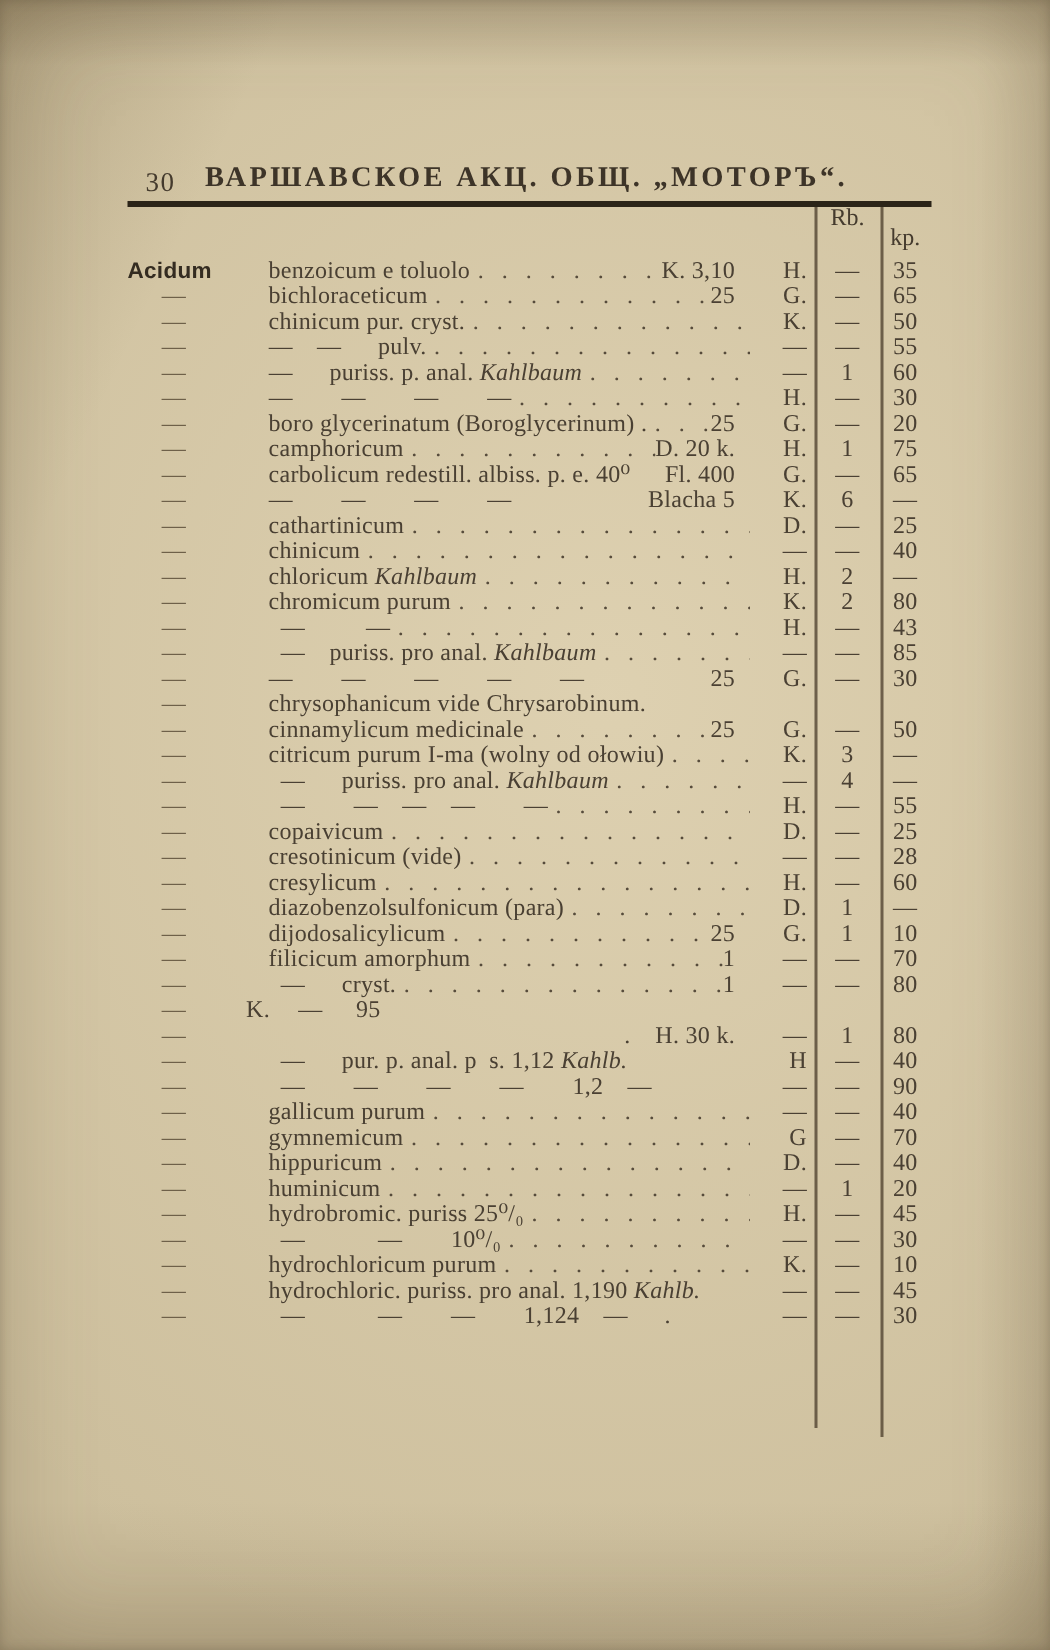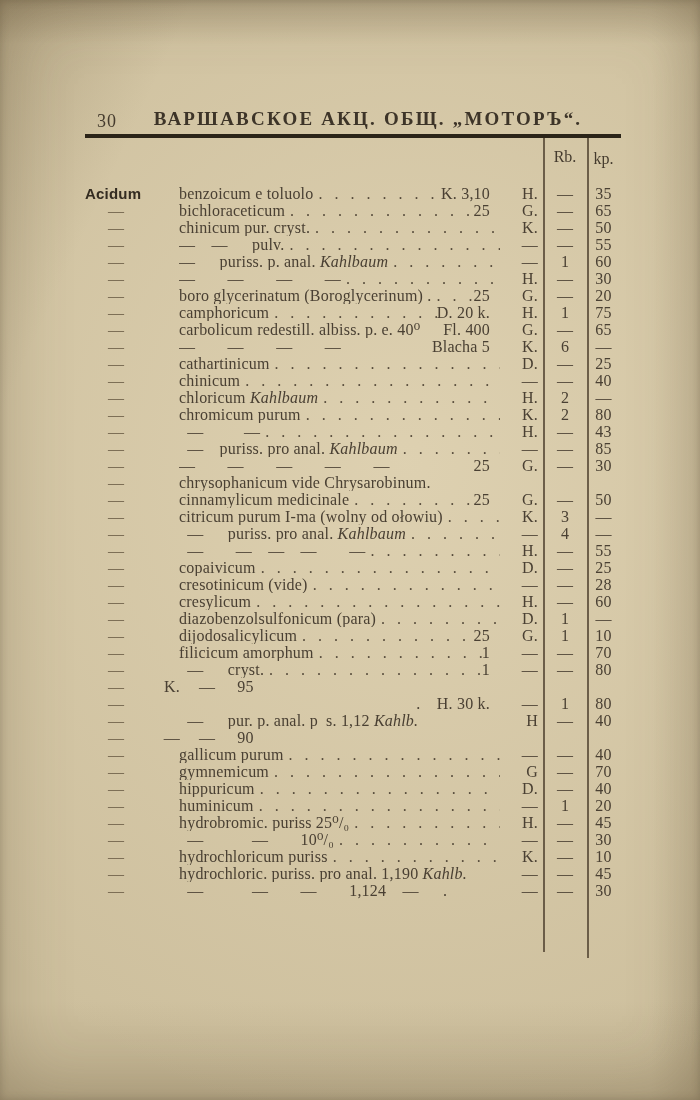--- a/index.html
+++ b/index.html
@@ -12,30 +12,30 @@
       linear-gradient(180deg, rgba(105,88,58,0.30), rgba(105,88,58,0) 4%),
       linear-gradient(0deg, rgba(105,88,58,0.20), rgba(105,88,58,0) 9%),
       linear-gradient(270deg, rgba(105,88,58,0.14), rgba(105,88,58,0) 7%),
       #cdbf9d;
     box-shadow: inset 0 0 70px rgba(92,76,50,0.30), inset 0 0 8px rgba(70,57,38,0.28);
     font-family:"Liberation Serif","DejaVu Serif",serif;
     color:#4a4033;
   }
   .page-number{position:absolute;left:97px;top:111px;font-size:18px;letter-spacing:1px;color:#443a2d;}
   .title{
-    position:absolute;left:368px;top:108px;transform:translateX(-50%);
+    position:absolute;left:351px;top:108px;transform:translateX(-50%);
     white-space:nowrap;font-size:19px;font-weight:bold;letter-spacing:2.2px;color:#3d3428;
   }
   .head-rule{position:absolute;left:85px;top:134px;width:536px;height:3.5px;background:#2b2418;}
   .vline{position:absolute;width:1.6px;background:rgba(78,64,46,0.78);}
   .vline-1{left:543px;top:138px;height:814px;}
   .vline-2{left:587px;top:138px;height:820px;}
-  .col-head-rb{position:absolute;left:543px;top:148px;width:44px;text-align:center;font-size:16px;color:#453b2e;}
+  .col-head-rb{position:absolute;left:543px;top:137px;width:44px;text-align:center;font-size:16px;color:#453b2e;}
   .col-head-kp{position:absolute;left:587px;top:150px;width:33px;text-align:center;font-size:16px;color:#453b2e;}
-  .table{position:absolute;left:85px;top:185px;width:535px;font-size:16px;letter-spacing:0.2px;}
+  .table{position:absolute;left:85px;top:172px;width:535px;font-size:16px;letter-spacing:0.2px;}
   .row{display:flex;align-items:baseline;height:17px;line-height:17px;white-space:nowrap;}
   .ditto{flex:0 0 62px;text-align:center;color:#6e6049;}
   .ditto.acidum{text-align:left;color:#342c21;font-family:"Liberation Sans","DejaVu Sans",sans-serif;font-weight:bold;font-size:15px;letter-spacing:0.2px;}
   .desc{flex:1 1 0;min-width:0;display:flex;align-items:baseline;overflow:hidden;padding-right:5px;margin-left:32px;}
   .desc .t{white-space:pre;}
   .brand{font-style:italic;}
   .leader{flex:1 1 0;min-width:0;overflow:hidden;white-space:nowrap;letter-spacing:4px;padding:0 5px;color:#564b3b;}
   .gap{flex:1 1 0;min-width:0;}
   .code{white-space:pre;margin-right:10px;}
   .unit{flex:0 0 38px;text-align:right;padding-right:5px;box-sizing:border-box;}
@@ -382,20 +382,24 @@
           <span class="t"> —  pur. p. anal. p s. 1,12 </span>
           <span class="brand">Kahlb.</span>
           <span class="gap"></span>
         </span>
         <span class="unit">H</span>
         <span class="rb">—</span>
         <span class="kp">40</span>
       </div>
       <div class="row">
         <span class="ditto dash">—</span>
+        <span class="desc">
+          <span class="t"> —  —  —  —  1,2 —</span>
+          <span class="gap"></span>
+        </span>
         <span class="unit">—</span>
         <span class="rb">—</span>
         <span class="kp">90</span>
       </div>
       <div class="row">
         <span class="ditto dash">—</span>
         <span class="desc">
           <span class="t">gallicum purum</span>
           <span class="leader">. . . . . . . . . . . . . . . . . . . . . . . . . . . . . . . . . . . . . . . . . . . . . . . . . . . . . . . . . . . .</span>
         </span>
@@ -449,21 +453,21 @@
           <span class="t"> —   —  10⁰/₀</span>
           <span class="leader">. . . . . . . . . . . . . . . . . . . . . . . . . . . . . . . . . . . . . . . . . . . . . . . . . . . . . . . . . . . .</span>
         </span>
         <span class="unit">—</span>
         <span class="rb">—</span>
         <span class="kp">30</span>
       </div>
       <div class="row">
         <span class="ditto dash">—</span>
         <span class="desc">
-          <span class="t">hydrochloricum puriss</span>
+          <span class="t">hydrochloricum purum</span>
           <span class="leader">. . . . . . . . . . . . . . . . . . . . . . . . . . . . . . . . . . . . . . . . . . . . . . . . . . . . . . . . . . . .</span>
         </span>
         <span class="unit">K.</span>
         <span class="rb">—</span>
         <span class="kp">10</span>
       </div>
       <div class="row">
         <span class="ditto dash">—</span>
         <span class="desc">
           <span class="t">hydrochloric. puriss. pro anal. 1,190 </span>

